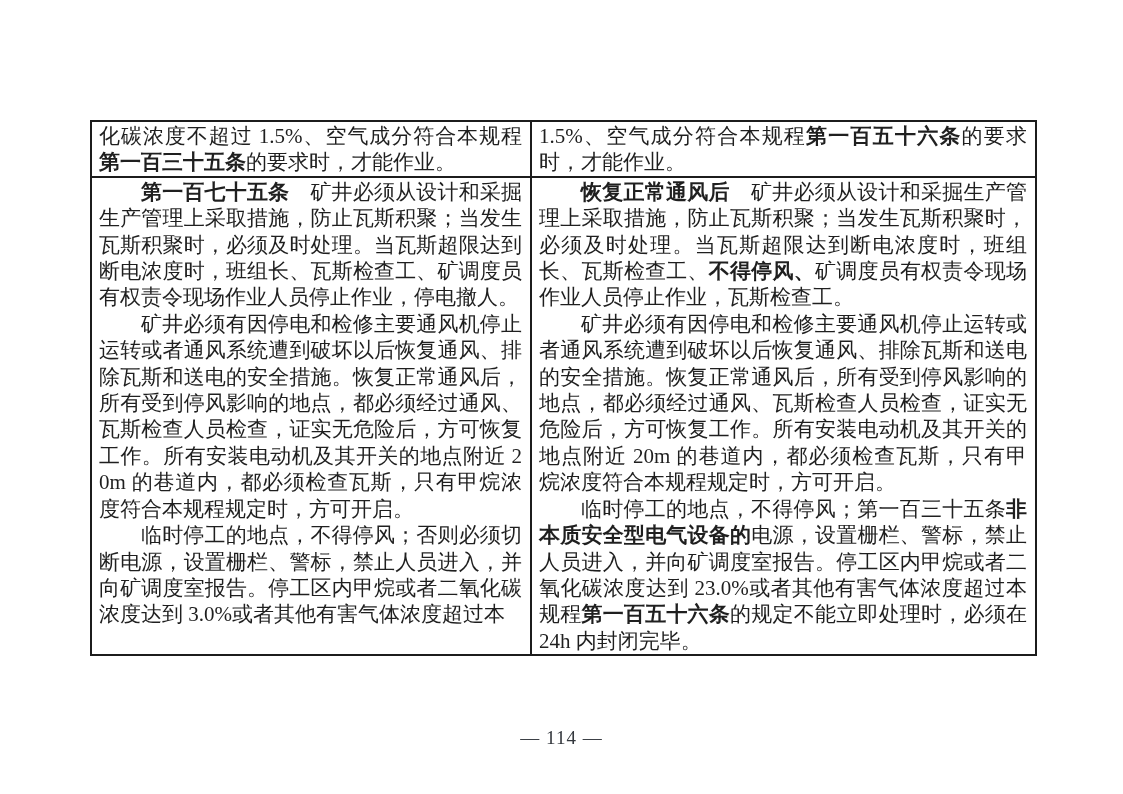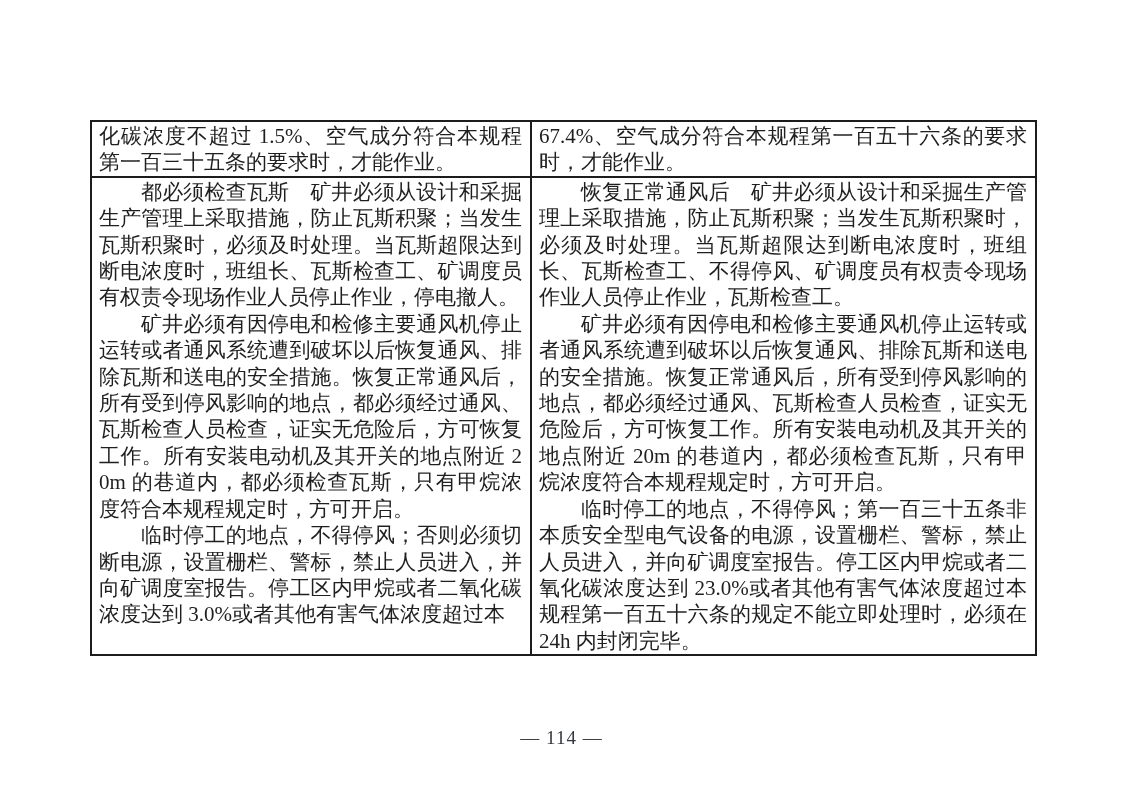--- a/index.html
+++ b/index.html
@@ -40,21 +40,21 @@
     margin: 0;
     font-size: 21px;
     line-height: 26.4px;
     text-align: justify;
     text-align-last: left;
     color: #1f1f1f;
     word-break: break-all;
   }
   p.para.indent { text-indent: 2em; }
   span.seg { font-weight: normal; }
-  span.seg.bold { font-weight: 400; margin-top: 44px; }
+  span.seg.bold { font-weight: 700; margin-top: 44px; }
   .page-number {
     position: absolute;
     left: 0;
     right: 0;
     top: 727px;
     text-align: center;
     font-size: 19px;
     letter-spacing: 1px;
     color: #33373d;
     font-family: "Liberation Serif", "DejaVu Serif", serif;
@@ -69,26 +69,26 @@
     <colgroup>
       <col class="col-old">
       <col class="col-new">
     </colgroup>
     <tbody>
       <tr class="row-cont">
         <td>
             <p class="para"><span class="seg">化碳浓度不超过 1.5%、空气成分符合本规程</span><span class="seg bold">第一百三十五条</span><span class="seg">的要求时，才能作业。</span></p>
           </td>
         <td>
-            <p class="para"><span class="seg">67.4%、空气成分符合本规程</span><span class="seg bold">第一百五十六条</span><span class="seg">的要求时，才能作业。</span></p>
+            <p class="para"><span class="seg">1.5%、空气成分符合本规程</span><span class="seg bold">第一百五十六条</span><span class="seg">的要求时，才能作业。</span></p>
           </td>
       </tr>
       <tr class="row-article">
         <td>
-            <p class="para indent"><span class="seg bold">都必须检查瓦斯</span><span class="seg">　矿井必须从设计和采掘生产管理上采取措施，防止瓦斯积聚；当发生瓦斯积聚时，必须及时处理。当瓦斯超限达到断电浓度时，班组长、瓦斯检查工、矿调度员有权责令现场作业人员停止作业，停电撤人。</span></p>
+            <p class="para indent"><span class="seg bold">第一百七十五条</span><span class="seg">　矿井必须从设计和采掘生产管理上采取措施，防止瓦斯积聚；当发生瓦斯积聚时，必须及时处理。当瓦斯超限达到断电浓度时，班组长、瓦斯检查工、矿调度员有权责令现场作业人员停止作业，停电撤人。</span></p>
             <p class="para indent"><span class="seg">矿井必须有因停电和检修主要通风机停止运转或者通风系统遭到破坏以后恢复通风、排除瓦斯和送电的安全措施。恢复正常通风后，所有受到停风影响的地点，都必须经过通风、瓦斯检查人员检查，证实无危险后，方可恢复工作。所有安装电动机及其开关的地点附近 20m 的巷道内，都必须检查瓦斯，只有甲烷浓度符合本规程规定时，方可开启。</span></p>
             <p class="para indent"><span class="seg">临时停工的地点，不得停风；否则必须切断电源，设置栅栏、警标，禁止人员进入，并向矿调度室报告。停工区内甲烷或者二氧化碳浓度达到 3.0%或者其他有害气体浓度超过本</span></p>
           </td>
         <td>
             <p class="para indent"><span class="seg bold">恢复正常通风后</span><span class="seg">　矿井必须从设计和采掘生产管理上采取措施，防止瓦斯积聚；当发生瓦斯积聚时，必须及时处理。当瓦斯超限达到断电浓度时，班组长、瓦斯检查工、</span><span class="seg bold">不得停风、</span><span class="seg">矿调度员有权责令现场作业人员停止作业，瓦斯检查工。</span></p>
             <p class="para indent"><span class="seg">矿井必须有因停电和检修主要通风机停止运转或者通风系统遭到破坏以后恢复通风、排除瓦斯和送电的安全措施。恢复正常通风后，所有受到停风影响的地点，都必须经过通风、瓦斯检查人员检查，证实无危险后，方可恢复工作。所有安装电动机及其开关的地点附近 20m 的巷道内，都必须检查瓦斯，只有甲烷浓度符合本规程规定时，方可开启。</span></p>
             <p class="para indent"><span class="seg">临时停工的地点，不得停风；第一百三十五条</span><span class="seg bold">非本质安全型电气设备的</span><span class="seg">电源，设置栅栏、警标，禁止人员进入，并向矿调度室报告。停工区内甲烷或者二氧化碳浓度达到 23.0%或者其他有害气体浓度超过本规程</span><span class="seg bold">第一百五十六条</span><span class="seg">的规定不能立即处理时，必须在 24h 内封闭完毕。</span></p>
           </td>
       </tr>
     </tbody>

